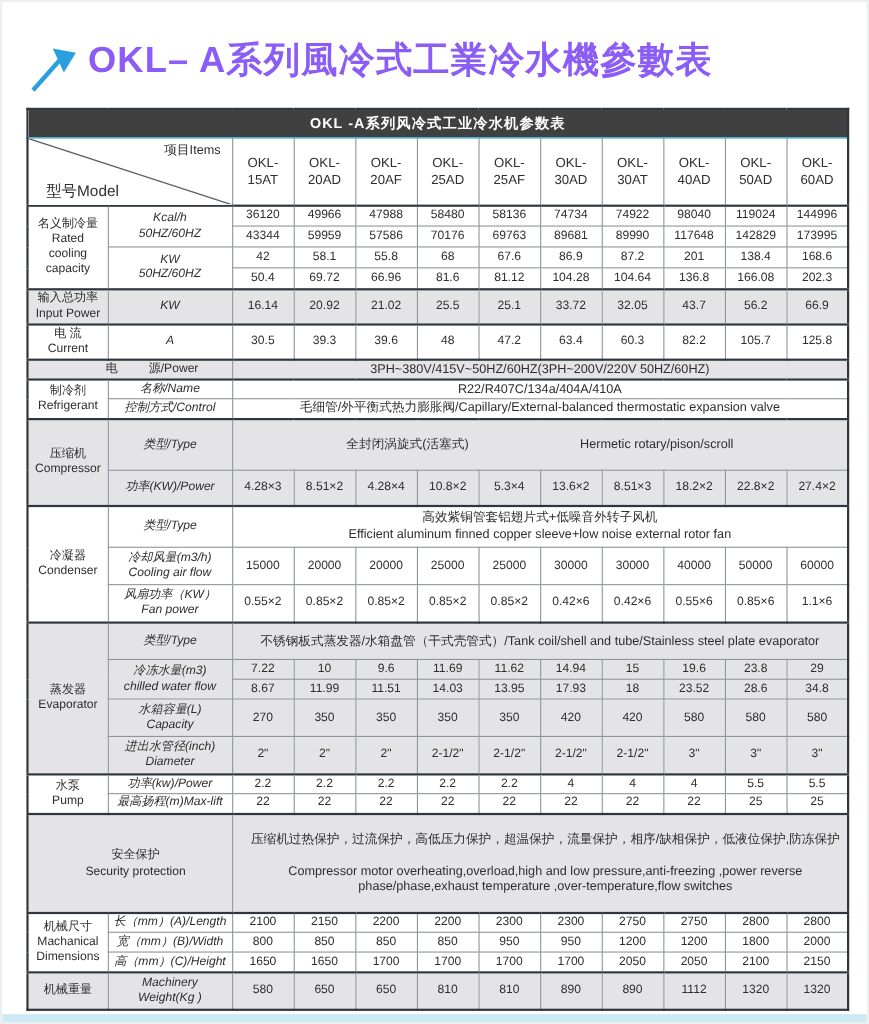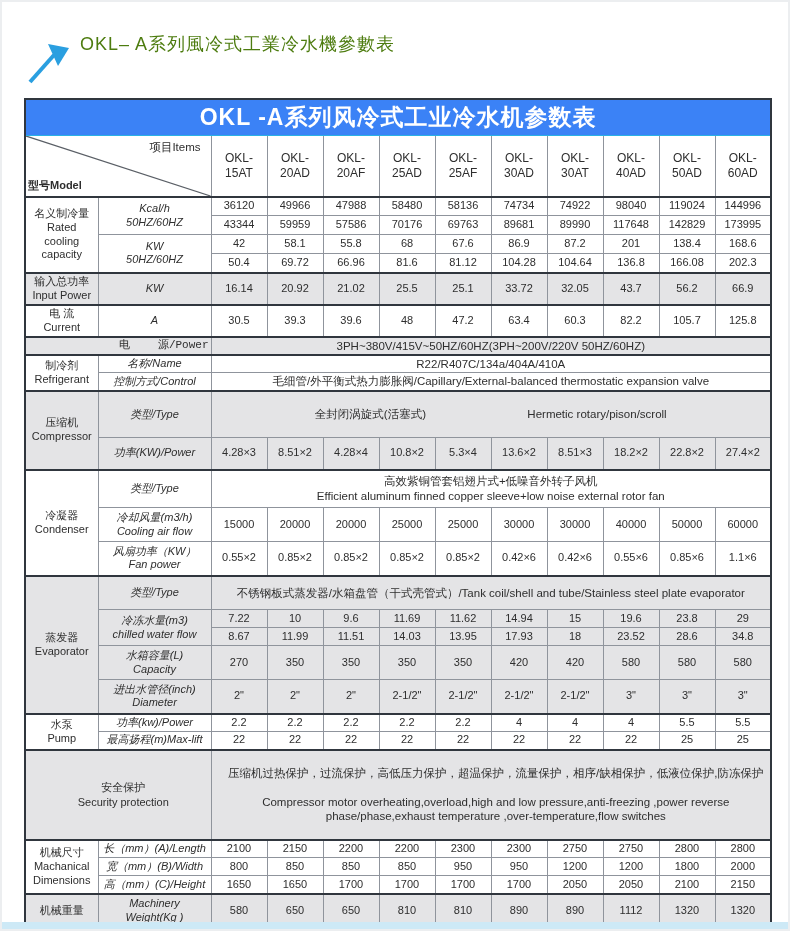--- a/index.html
+++ b/index.html
@@ -4,50 +4,50 @@
 <style>
   * { margin:0; padding:0; box-sizing:border-box; }
   body { background:#fff; font-family:"Liberation Sans","DejaVu Sans",sans-serif; }
   .page { position:relative; width:790px; height:931px; background:#fff; overflow:hidden;
           border:2px solid #eceef0; }
 
   
   .hdr { display:flex; align-items:flex-start; padding:30px 0 0 22px; }
   .logo { width:52px; height:52px; flex:0 0 52px; margin-top:4px; }
   .titles { padding-left:4px; }
-  .title-zh { font-size:18px; font-weight:normal; color:#4d7c0f; letter-spacing:1px; }
+  .title-zh { font-size:33px; font-weight:bold; color:#8b5cf6; letter-spacing:1px; }
   .title-en { font-size:16.5px; color:#424242; margin-top:2px; letter-spacing:0.2px; }
 
   
   table { border-collapse:collapse; table-layout:fixed; width:746px; margin:10px 0 0 22px;
           border:2px solid #30363e; }
   col.c-lab { width:73px; } col.c-item { width:113px; } col.c-d { width:56px; }
   td, th { border:1px solid #8f949c; font-weight:normal; color:#2e2e2e; text-align:center;
            vertical-align:middle; font-size:11px; line-height:1.25; padding:1px 2px;
            white-space:pre-line; overflow:hidden; }
   tr.sec > td, tr.sec > th { border-top:2px solid #30363e; }
   tr.g > td, tr.g > th { background:#e4e4e6; }
-  .caption-band { background:#3b82f6; color:#fff; font-size:23px; font-weight:bold;
-                  height:36px; border:1px solid #2bb1e5; letter-spacing:1px; }
+  .caption-band { background:#404040; color:#fff; font-size:13px; font-weight:bold;
+                  height:26px; border:1px solid #2bb1e5; letter-spacing:1px; }
   tr.models th { height:30px; font-size:12px; background:#fff; }
   th.corner { position:relative; padding:0; }
   th.corner svg { position:absolute; top:0; left:0; width:100%; height:100%; }
-  .corner-model { position:absolute; left:2px; bottom:3px; font-size:11px;font-weight:bold; }
+  .corner-model { position:absolute; left:16px; bottom:3px; font-size:14px; }
   .corner-items { position:absolute; right:10px; top:4px; font-size:11.5px; }
   th.lab { font-size:11px; }
   th.item { font-size:11px;font-style:italic; }
   td.spanv { font-size:11.5px; }
   .typeflex { display:flex; justify-content:space-evenly; align-items:flex-end; }
   .h18 td, .h18 th { height:18px; }
   .h19 td, .h19 th { height:19px; }
   .h32 td, .h32 th { height:32px; }
   .h34 td, .h34 th { height:34px; }
   .h38 td, .h38 th { height:38px; }
   .h54 td, .h54 th { height:54px;padding-left:12px; }
-  .lab2 { text-align:right;font-family:Liberation Mono, monospace; }
+  .lab2 { text-align:center; }
   .lab2 .p1 { display:inline-block; margin-left:40px; }
   .lab2 .p2 { display:inline-block; margin-left:28px; }
   .sec-lab2 { line-height:1.3; }
 
   .bottom-strip { position:absolute; left:0; right:0; bottom:0; height:7px; background:#cde9f6; }
 </style>
 </head>
 <body>
 
 <div class="page">

